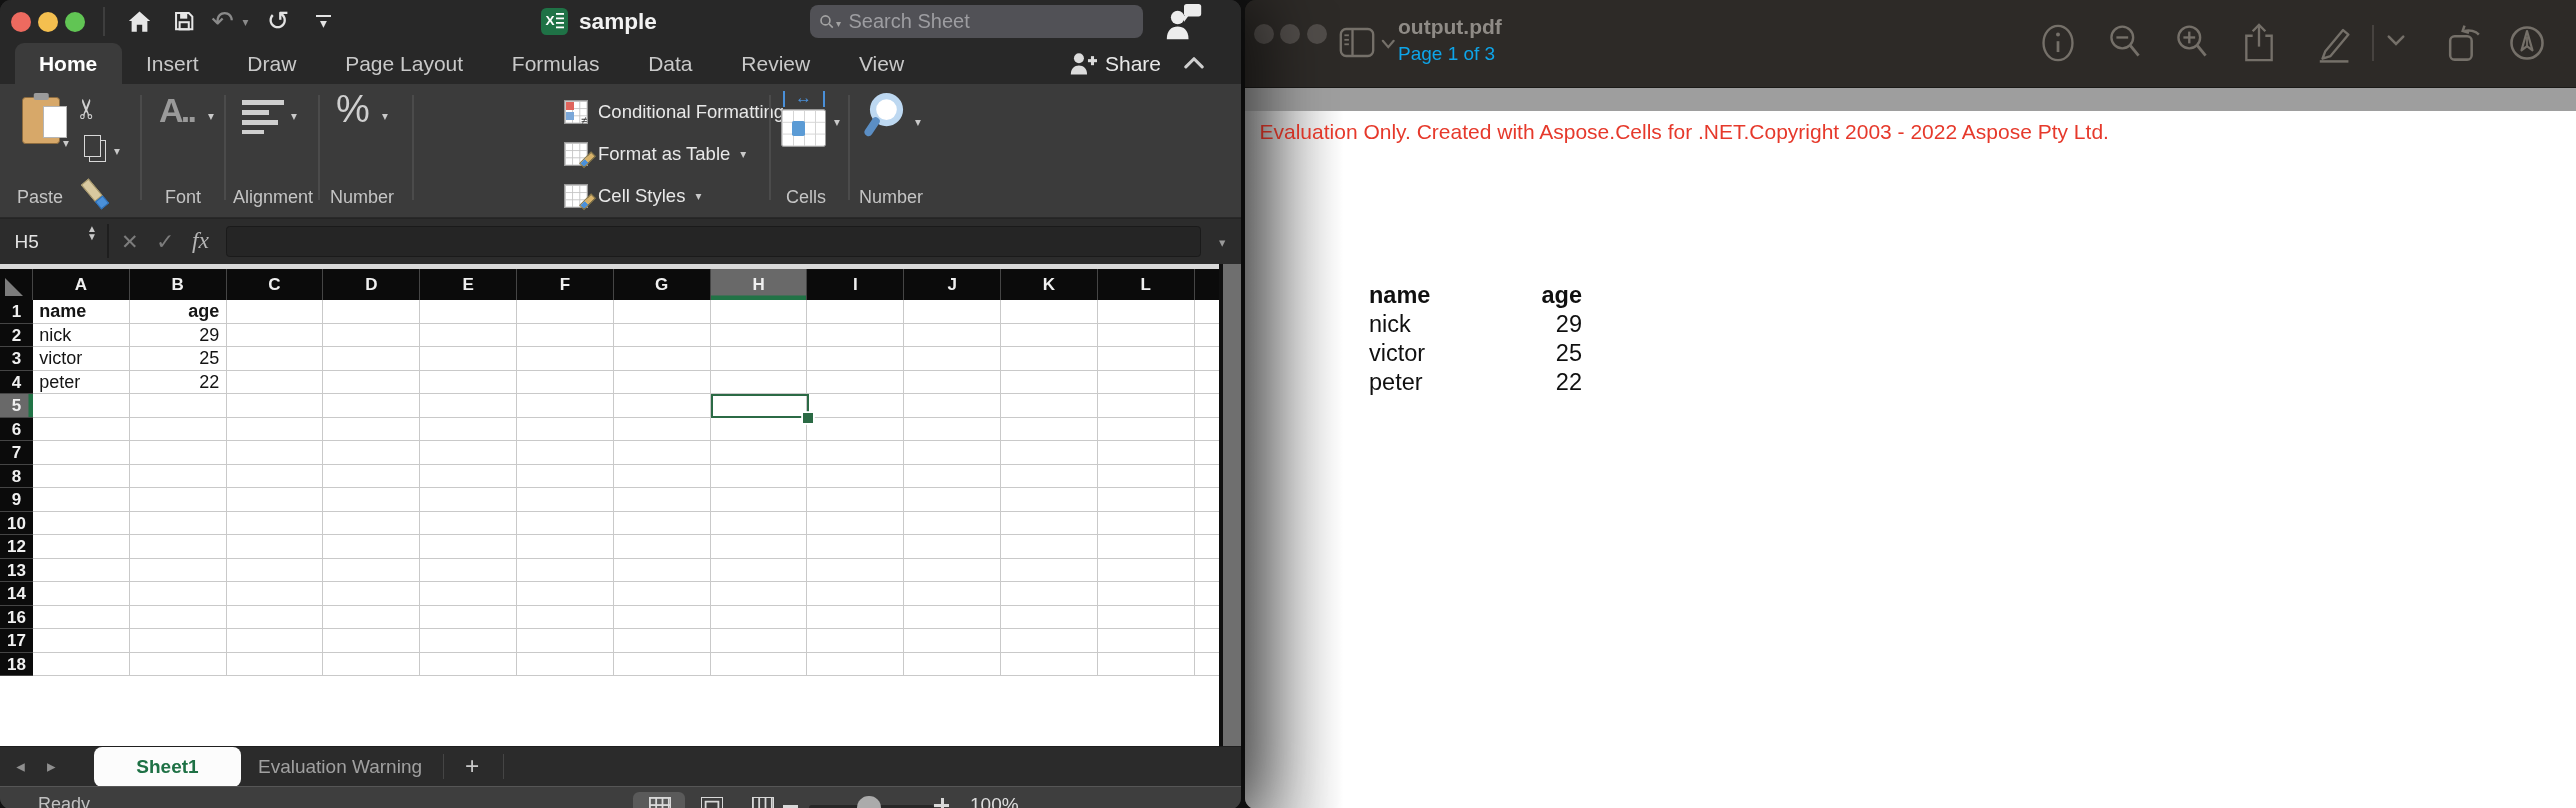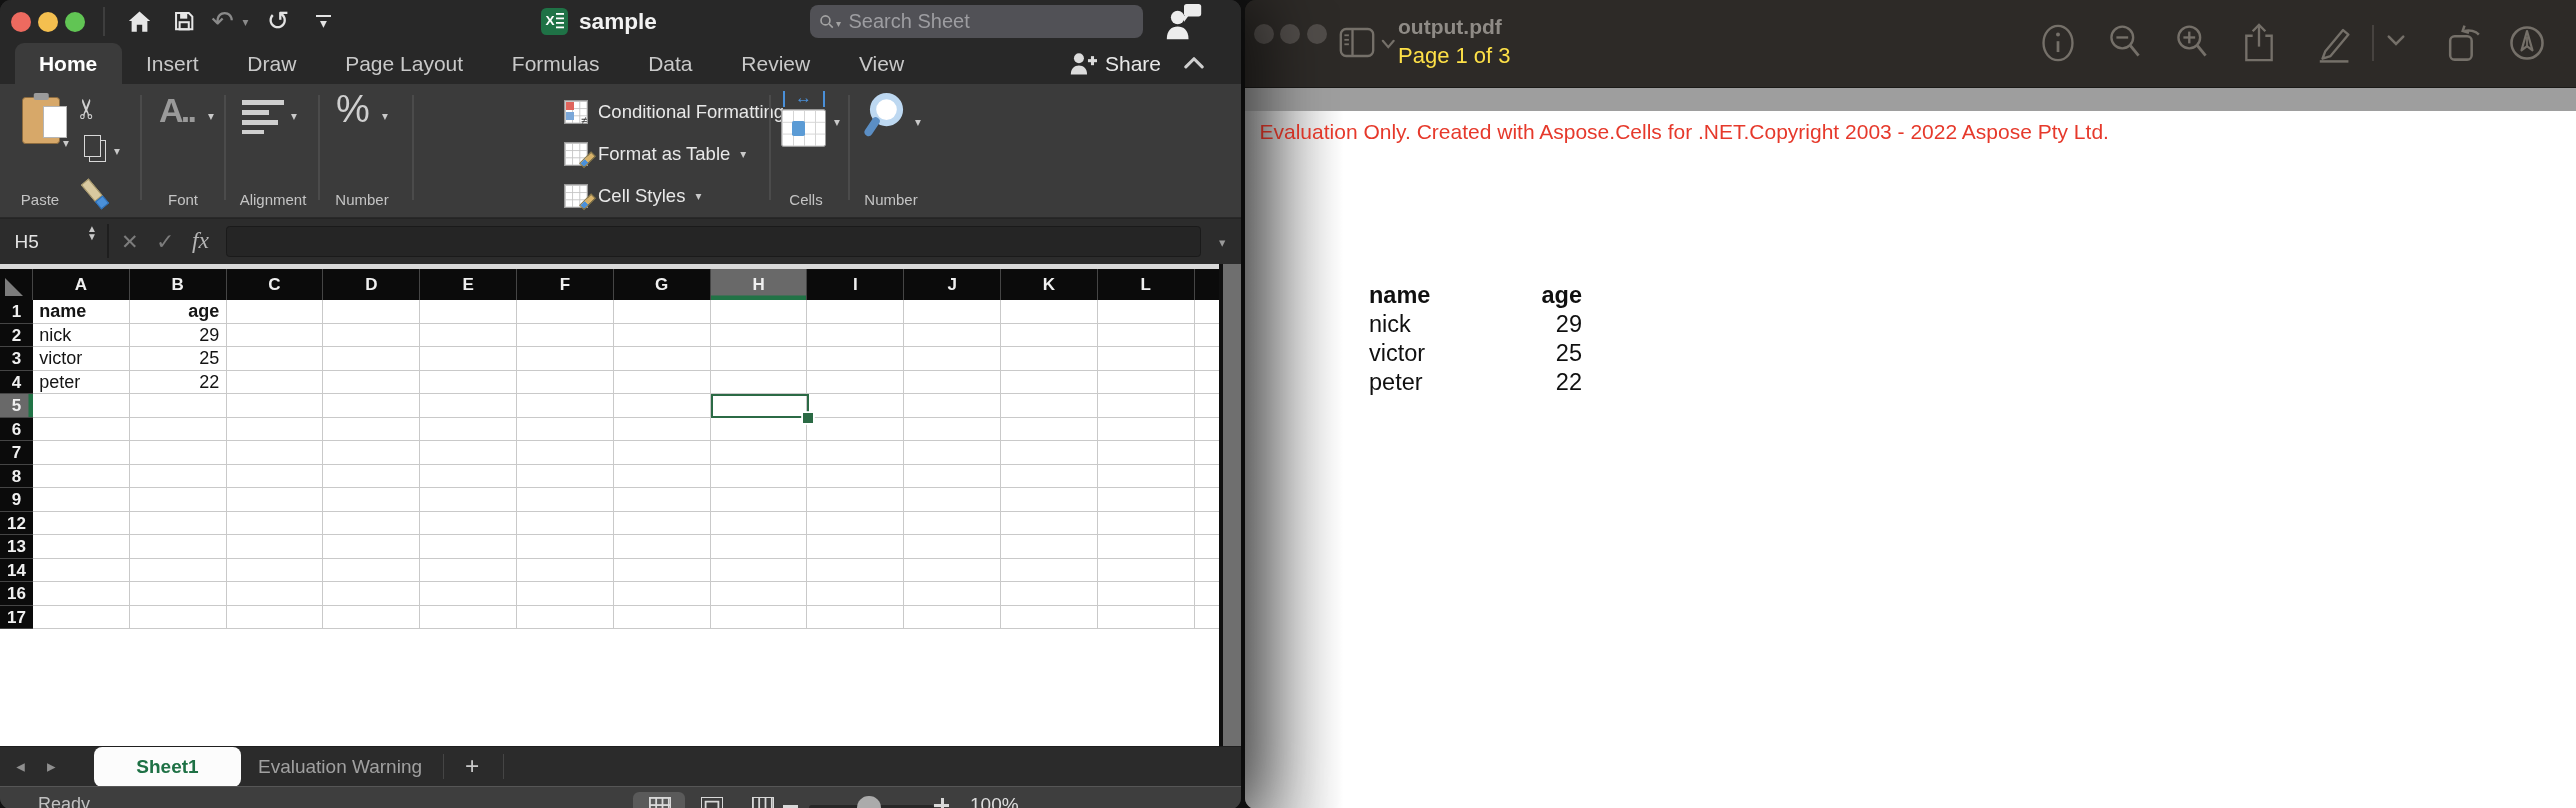--- a/index.html
+++ b/index.html
@@ -38,21 +38,21 @@
   #tabstrip{position:absolute;left:14.5px;top:0;height:41px;display:flex}
   .tab{color:#c9c9c9;font-size:21px;line-height:41px;padding:0 24.4px;white-space:nowrap}
   .tab.active{background:#3b3b3b;border-radius:9px 9px 0 0;color:#ffffff;font-weight:bold}
   .sharegrp{position:absolute;right:80px;top:0;height:41px;display:flex;align-items:center;gap:8.1px}
   .sharelabel{color:#e8e8e8;font-size:21px}
   .collapse{position:absolute;right:36px;top:12.7px}
 
   #ribbon{position:absolute;top:84px;left:0;right:0;height:135px;background:#3b3b3b;
           box-shadow:inset 0 -1.8px 0 #242424}
   .rdiv{position:absolute;top:11px;width:1.8px;height:105px;background:#4b4b4b}
-  .grouplabel{position:absolute;bottom:11px;color:#c4c4c4;font-size:15px;text-align:center;
+  .grouplabel{position:absolute;bottom:11px;color:#c4c4c4;font-size:18px;text-align:center;
               transform:translateX(-50%)}
   .caret{color:#c9c9c9;font-size:11.8px}
   .abscaret{position:absolute;color:#c9c9c9;font-size:11.8px}
   .clipboard{position:absolute;left:22px;top:12.7px;width:36px;height:45px;background:#d7a869;
              border:1.8px solid #8c6b3f;border-radius:3.6px}
   .clipclip{position:absolute;left:50%;transform:translateX(-50%);top:-4.5px;width:14.5px;
             height:7.2px;background:#9b9b9b;border-radius:1.8px}
   .clippage{position:absolute;right:-8.1px;top:8.1px;width:22.6px;height:30px;background:#fff;
             border:0.9px solid #b5b5b5}
   .scissors{position:absolute;left:76px;top:9px;font-size:27px;color:#cfcfcf;
@@ -171,21 +171,21 @@
   .zoomtext{position:absolute;left:970px;top:7.2px;color:#dedede;font-size:19px}
 
   
   #preview{left:1245px;width:1601px;background:#2d2a27;z-index:1}
   #ptitle{position:absolute;top:0;left:0;right:0;height:87px;background:#2d2a27;
           border-bottom:0.9px solid #1b1a18}
   .pdot{position:absolute;top:24.4px;width:20px;height:20px;border-radius:50%;background:#504c49}
   .psidebar{position:absolute;left:94px;top:27px}
   .pchev{position:absolute;left:136px;top:36px}
   .ptitletext{position:absolute;left:153px;top:14.5px;color:#8f8b86;font-size:21px;font-weight:bold}
-  .psub{position:absolute;left:153px;top:43px;color:#fde047;font-size:22px}
+  .psub{position:absolute;left:153px;top:43px;color:#0ea5e9;font-size:19px}
   .picon{position:absolute;top:22px}
   .pdivider{position:absolute;left:1127px;top:25px;width:1.8px;height:36px;background:#474340}
 
   .greyband{position:absolute;left:0;top:88px;width:100%;height:23.5px;background:#9e9e9e}
   #pdfpage{position:absolute;left:0;top:111px;width:100%;height:697px;background:#ffffff;
            overflow:hidden}
   .pageshadow{position:absolute;left:0;top:0;width:99px;height:100%;
      background:linear-gradient(90deg,rgba(0,0,0,.30),rgba(0,0,0,0))}
   .watermark{position:absolute;left:14.5px;top:9px;color:#e6392b;font-size:21px;
              white-space:nowrap}
@@ -535,20 +535,36 @@
             <div class="cell"></div>
             <div class="cell"></div>
             <div class="cell"></div>
             <div class="cell"></div>
             <div class="cell"></div>
             <div class="cell"></div>
             <div class="cell"></div>
             <div class="cell cpart"></div>
           </div>
           <div class="gridrow">
+            <div class="rowh">10</div>
+            <div class="cell"></div>
+            <div class="cell"></div>
+            <div class="cell"></div>
+            <div class="cell"></div>
+            <div class="cell"></div>
+            <div class="cell"></div>
+            <div class="cell"></div>
+            <div class="cell"></div>
+            <div class="cell"></div>
+            <div class="cell"></div>
+            <div class="cell"></div>
+            <div class="cell"></div>
+            <div class="cell cpart"></div>
+          </div>
+          <div class="gridrow">
             <div class="rowh">12</div>
             <div class="cell"></div>
             <div class="cell"></div>
             <div class="cell"></div>
             <div class="cell"></div>
             <div class="cell"></div>
             <div class="cell"></div>
             <div class="cell"></div>
             <div class="cell"></div>
             <div class="cell"></div>
@@ -600,20 +616,36 @@
             <div class="cell"></div>
             <div class="cell"></div>
             <div class="cell"></div>
             <div class="cell"></div>
             <div class="cell"></div>
             <div class="cell"></div>
             <div class="cell cpart"></div>
           </div>
           <div class="gridrow">
             <div class="rowh">17</div>
+            <div class="cell"></div>
+            <div class="cell"></div>
+            <div class="cell"></div>
+            <div class="cell"></div>
+            <div class="cell"></div>
+            <div class="cell"></div>
+            <div class="cell"></div>
+            <div class="cell"></div>
+            <div class="cell"></div>
+            <div class="cell"></div>
+            <div class="cell"></div>
+            <div class="cell"></div>
+            <div class="cell cpart"></div>
+          </div>
+          <div class="gridrow">
+            <div class="rowh">18</div>
             <div class="cell"></div>
             <div class="cell"></div>
             <div class="cell"></div>
             <div class="cell"></div>
             <div class="cell"></div>
             <div class="cell"></div>
             <div class="cell"></div>
             <div class="cell"></div>
             <div class="cell"></div>
             <div class="cell"></div>

